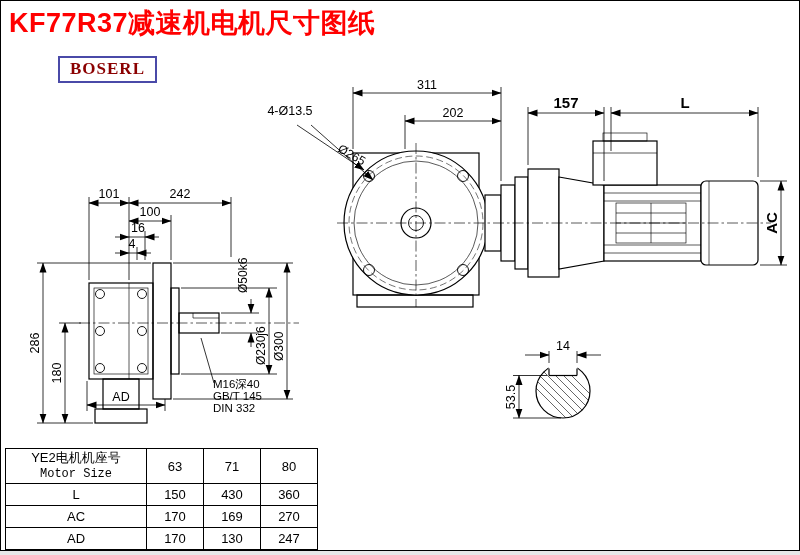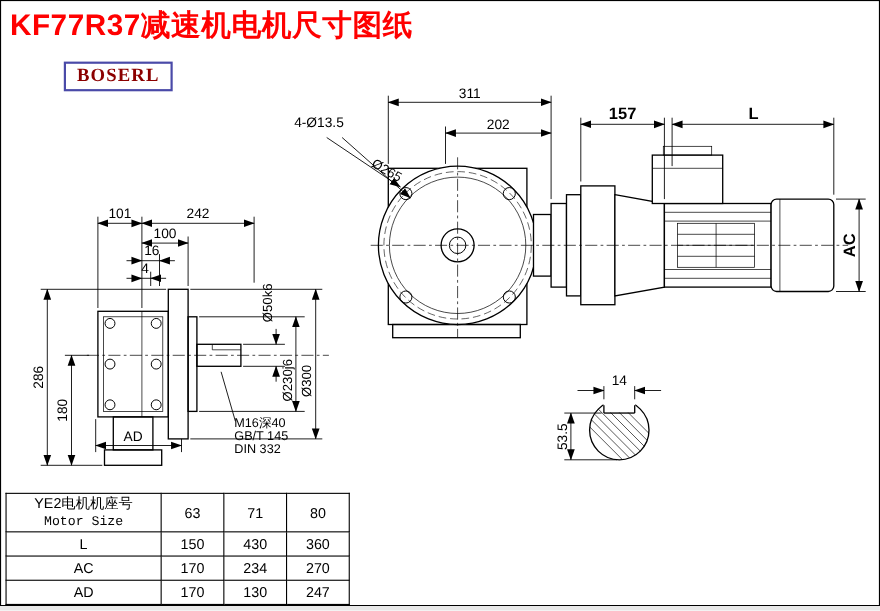--- a/index.html
+++ b/index.html
@@ -259,21 +259,21 @@
     </tr>
     <tr>
       <td>L</td>
       <td>150</td>
       <td>430</td>
       <td>360</td>
     </tr>
     <tr>
       <td>AC</td>
       <td>170</td>
-      <td>234</td>
+      <td>169</td>
       <td>270</td>
     </tr>
     <tr>
       <td>AD</td>
       <td>170</td>
       <td>130</td>
       <td>247</td>
     </tr>
   </tbody>
     </table>

